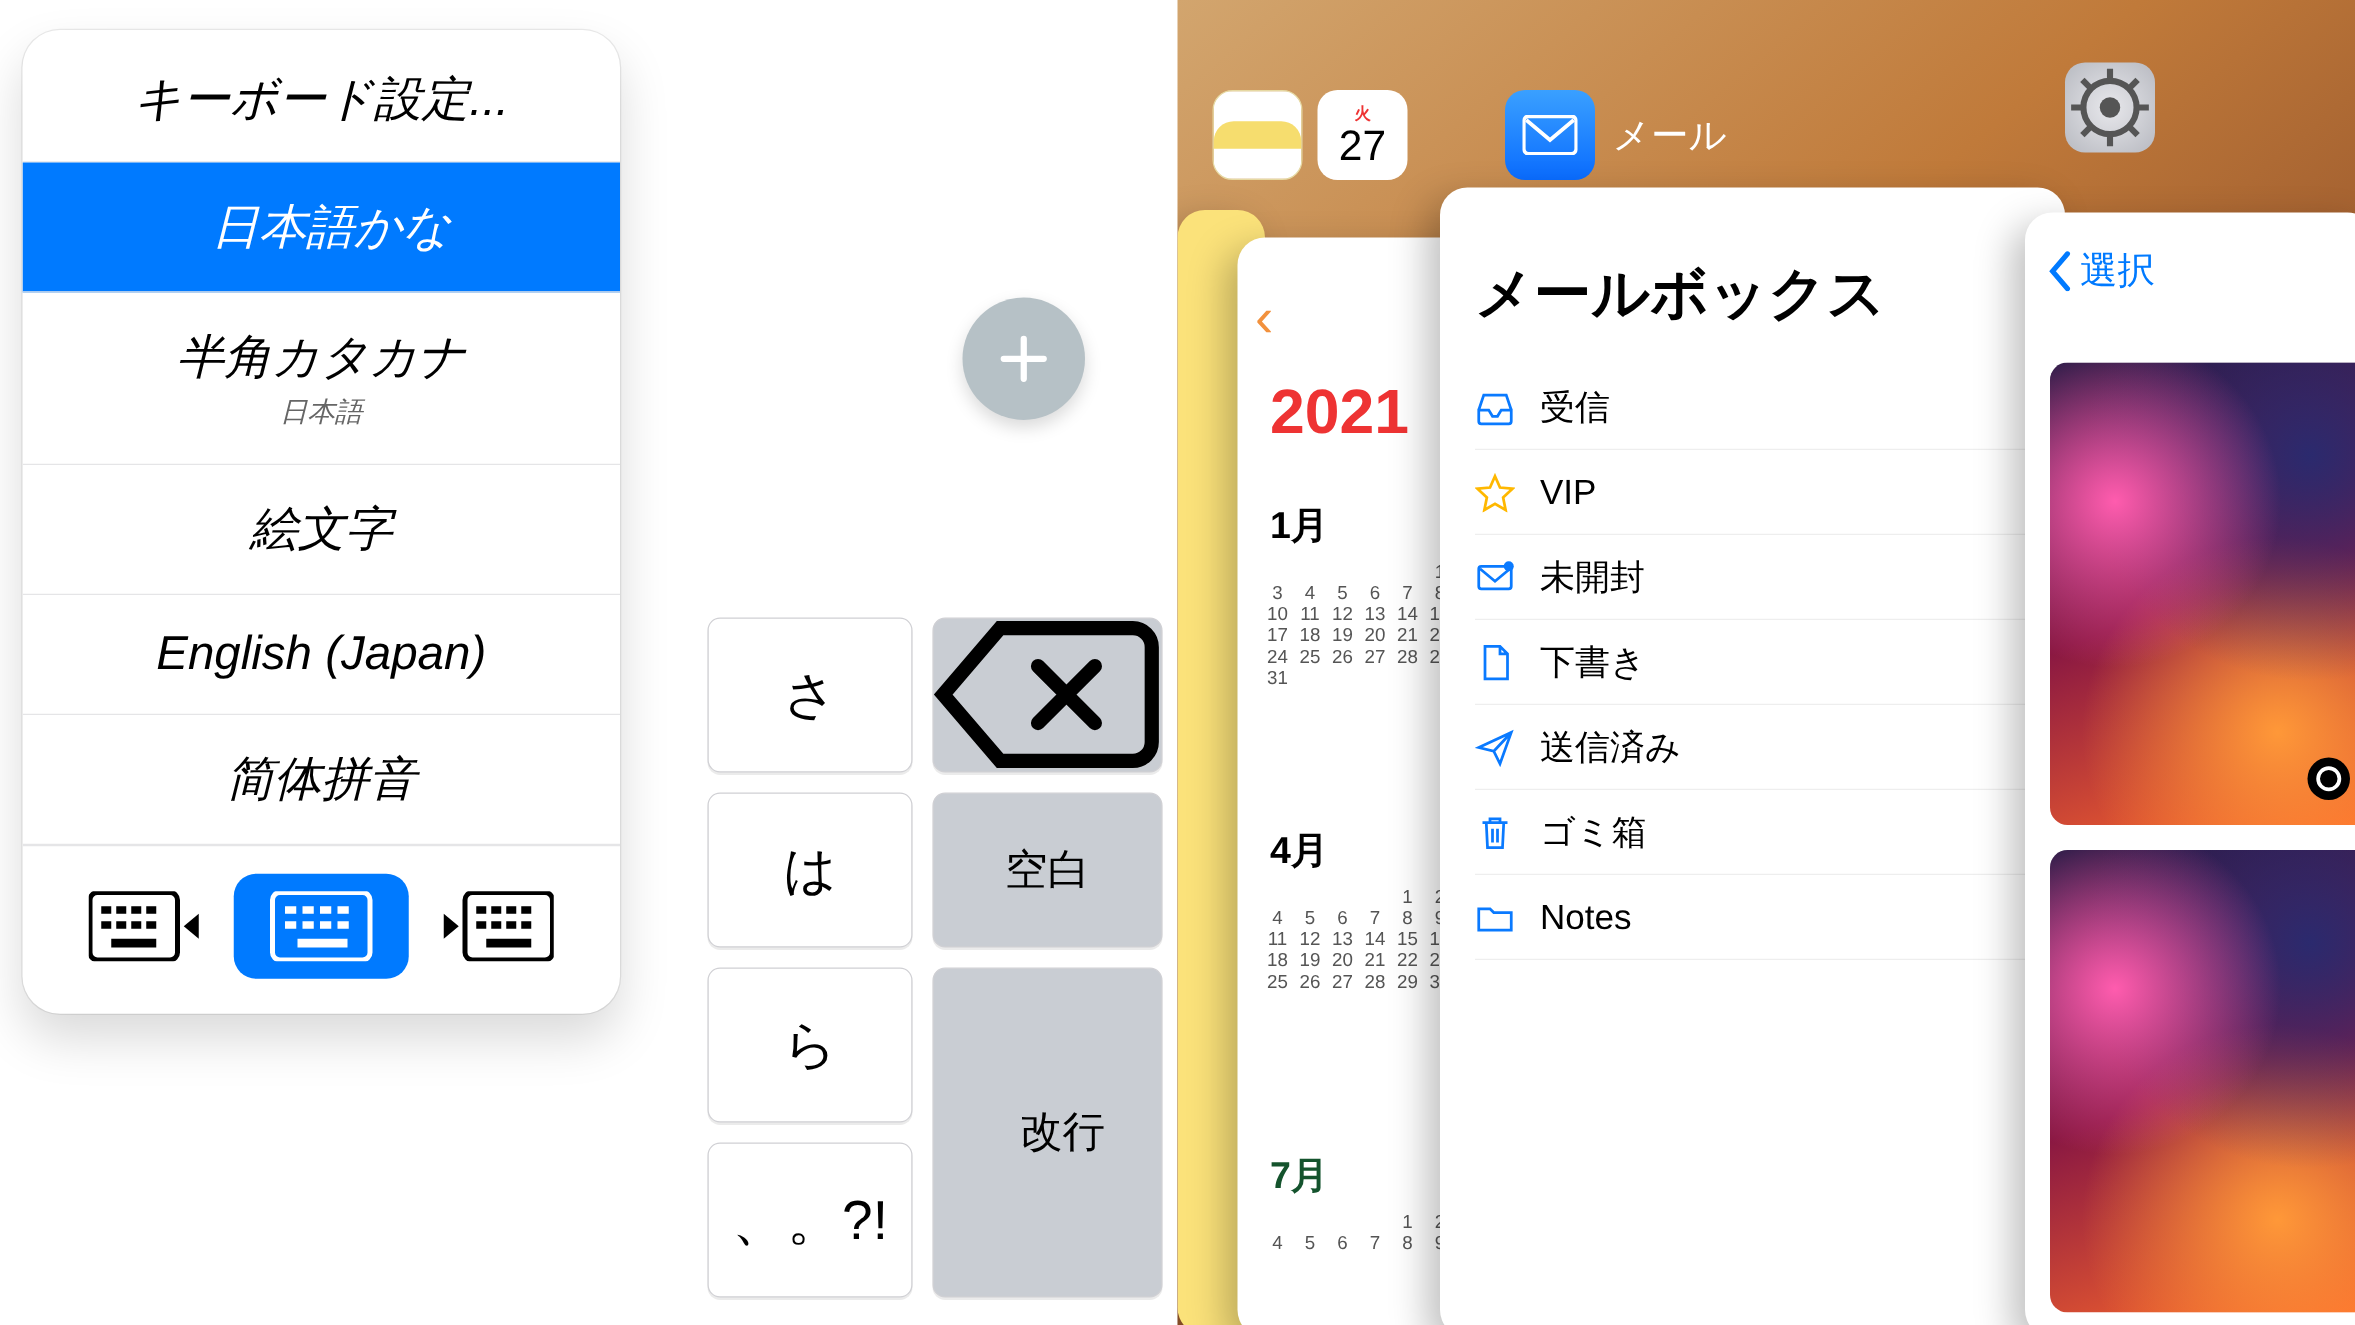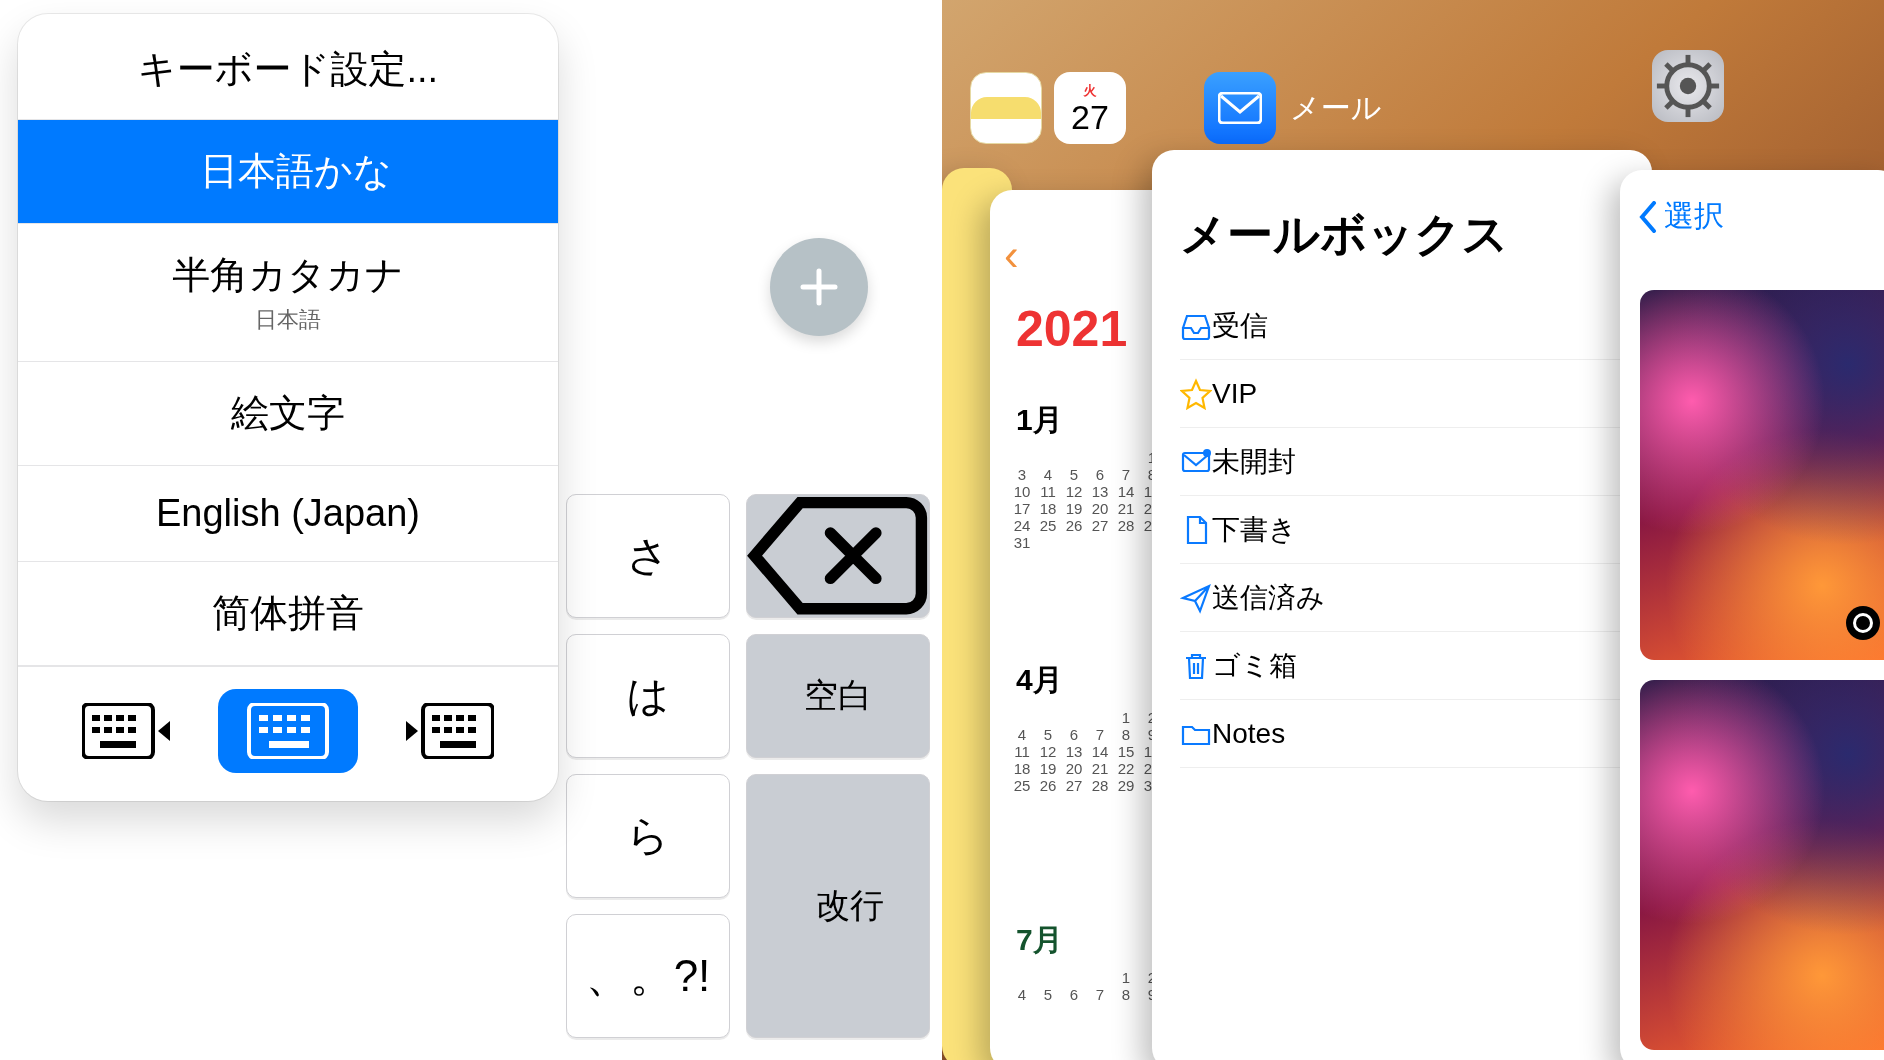--- a/index.html
+++ b/index.html
@@ -3,24 +3,25 @@
 <meta charset="utf-8">
 <style>
   * { margin: 0; padding: 0; box-sizing: border-box; font-family: -apple-system, "Hiragino Sans", "Helvetica Neue", sans-serif; }
   html, body { width: 1884px; height: 1060px; overflow: hidden; background: #fff; }
   .stage { position: relative; width: 1884px; height: 1060px; }
 
   
   .left-panel { position: absolute; left: 0; top: 0; width: 942px; height: 1060px; background: #fff; }
 
   .kbd-popover {
-    position: absolute; left: 18px; top: 14px; width: 540px;
+    position: absolute; left: 18px; top: 24px; width: 478px;
     background: #fff; border-radius: 30px;
     box-shadow: 0 0 0 1px rgba(0,0,0,.08), 0 20px 40px rgba(0,0,0,.15);
     overflow: hidden;
+    font-style: italic;
   }
   .kbd-popover .title {
     text-align: center; font-size: 38px; font-weight: 400; padding: 30px 0 24px;
     border-bottom: 1px solid #e5e5e7;
   }
   .kbd-item { text-align: center; padding: 26px 0; font-size: 38px; border-bottom: 1px solid #e5e5e7; cursor: pointer; }
   .kbd-item.selected { background: #007aff; color: #fff; padding-left: 16px; }
   .kbd-item .sub { display: block; font-size: 22px; color: #666; margin-top: 4px; }
   .kbd-item:last-of-type { border-bottom: none; }
   .kbd-dockrow {
@@ -94,21 +95,21 @@
   .cal-month { font-size:30px; font-weight:700; margin: 0 0 8px 26px; }
   .cal-grid { margin-left:20px; margin-bottom:22px; }
   .cal-grid .row{ display:flex; gap:2px; }
   .cal-grid .cell{ width:24px; font-size:15px; color:#555; text-align:center; }
   .cal-sec1{ position:absolute; top:210px; }
   .cal-sec2{ position:absolute; top:470px; }
   .cal-sec3{ position:absolute; top:730px; }
   .cal-sec3 .cal-month{ color:#14532d; }
 
   .mail-title { font-size:46px; font-weight:700; margin-bottom:26px; }
-  .mail-row { display:flex; align-items:center; height:68px; border-bottom:1px solid #eee; cursor:pointer; margin-right:8px;}
+  .mail-row { display:flex; align-items:center; gap:20px; height:68px; border-bottom:1px solid #eee; cursor:pointer; margin-right:8px;}
   .mail-row svg{ width:32px; height:32px; flex:0 0 32px; }
   .mail-row .lbl{ font-size:28px; }
 
   .settings-back { display:flex; align-items:center; color:#007aff; font-size:30px; padding:26px 0 26px 18px; cursor:pointer;}
   .settings-back svg{ width:20px; height:32px; margin-right:6px;}
   .wallpaper-preview {
     position:absolute; right:0; width:260px; height:370px; border-radius:14px; overflow:hidden;
   }
   .wallpaper-preview.a { top:120px; }
   .wallpaper-preview.b { top:510px; }

